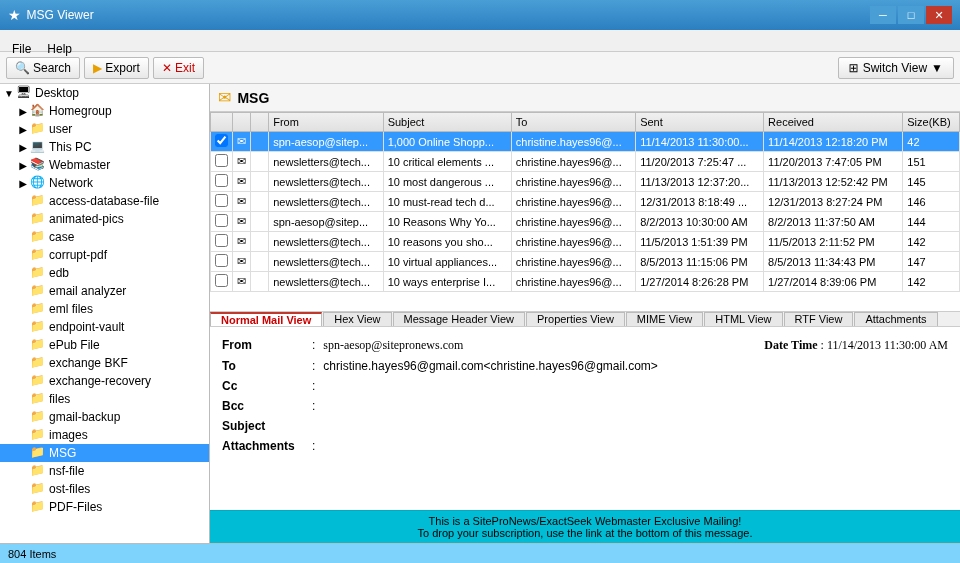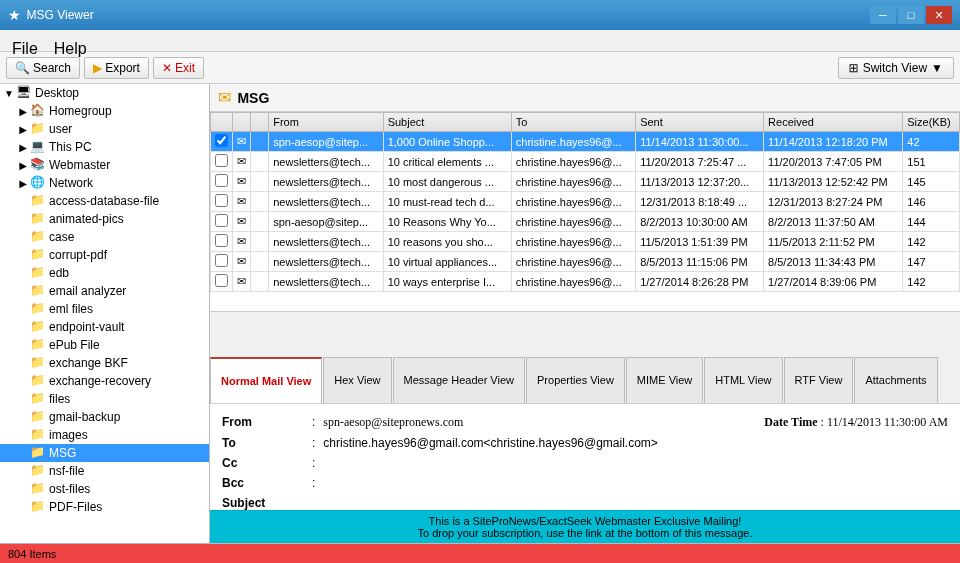--- a/index.html
+++ b/index.html
@@ -27,21 +27,21 @@
       background: #f0f0f0;
       border-bottom: 1px solid #ccc;
       height: 22px;
       display: flex;
       align-items: center;
       padding: 0 4px;
     }
     .menu-item {
       padding: 2px 8px;
       cursor: pointer;
-      font-size: 16px;
+      font-size: 12px;
       color: #000;
       margin-top: 16px;
     }
 
     
     .toolbar {
       background: #f5f5f5;
       border-bottom: 1px solid #ccc;
       height: 32px;
       display: flex;
@@ -167,28 +167,27 @@
     .icon-col { width: 18px; }
     .flag-col { width: 18px; }
 
     
     .view-tabs {
       display: flex;
       border-bottom: 1px solid #ccc;
       background: #f0f0f0;
     }
     .view-tab {
-      padding: 16px 10px;
+      padding: 0 10px;
       border: 1px solid #bbb;
       border-bottom: none;
       cursor: pointer;
       font-size: 11px;
       background: #e8e8e8;
       margin-right: 1px;
-      margin-top: 45px;
     }
     .view-tab.active {
       background: #fff;
       border-top: 2px solid #c0392b;
       font-weight: bold;
       color: #c00;
     }
 
     
     .message-detail {
@@ -220,21 +219,21 @@
       background: #00bcd4;
       border-top: 1px solid #00acc1;
       padding: 4px 8px;
       font-size: 11px;
       color: #000;
       text-align: center;
     }
 
     
     .status-bar {
-      background: #ef4444;
+      background: #7dd3fc;
       border-top: 1px solid #bbb;
       height: 20px;
       display: flex;
       align-items: center;
       padding: 0 8px;
       font-size: 11px;
       color: #000;
     }
     .sidebar-content {
       flex: 1;

